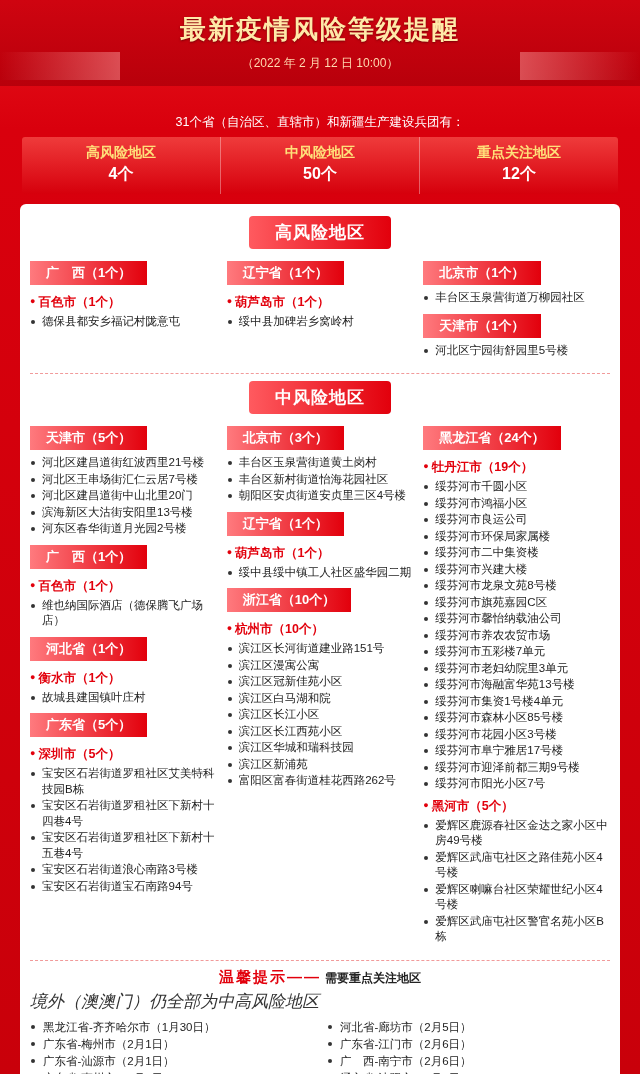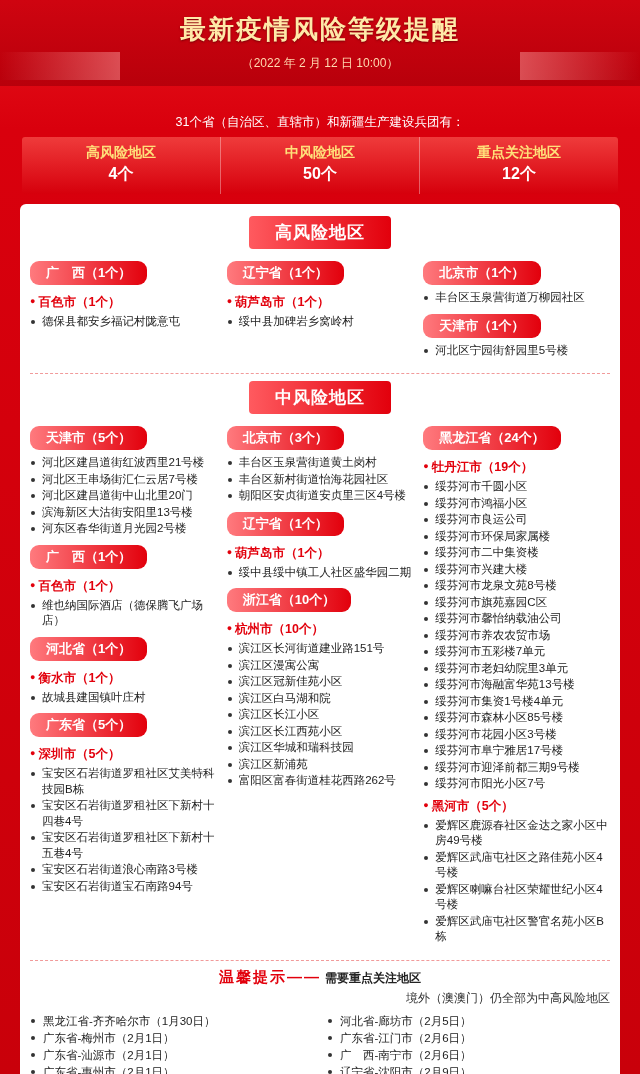--- a/index.html
+++ b/index.html
@@ -69,21 +69,21 @@
     color:#fff;font-size:17px;font-weight:bold;
     padding:5px 26px;border-radius:4px;
     letter-spacing:1px;
   }
   .cols{display:flex;gap:10px;}
   .col{flex:1;min-width:0;}
   .prov{
     display:inline-block;
     background:linear-gradient(90deg,#ff7a7e,#e2000c);
     color:#fff;font-size:13px;font-weight:bold;
-    padding:3px 16px;border-radius:9px;
+    padding:3px 16px;border-radius:0;
     margin:2px 0 5px;
   }
   .city{
     font-size:12.5px;font-weight:bold;color:#e2000c;
     margin:4px 0 3px;
   }
   .city .dot{color:#e2000c;margin-right:3px;font-size:9px;vertical-align:2px;}
   ul.items{list-style:none;margin:0 0 6px;padding:0;}
   ul.items li{
     font-size:11.5px;line-height:15.5px;color:#222;
@@ -97,21 +97,21 @@
   .hr-dash{
     border:0;border-top:1px dashed #f19a9a;margin:9px 0 7px;
   }
   
   .tips-title{
     text-align:center;margin:4px 0 2px;font-size:15px;font-weight:bold;
   }
   .tips-title .warm{color:#e2000c;letter-spacing:2px;}
   .tips-title .need{color:#222;font-size:12px;font-weight:bold;margin-left:4px;}
   .tips-sub{
-    text-align:right;font-size:12px;color:#333;margin:3px 0 6px;
+    text-align:left;font-size:17px;color:#333;margin:3px 0 6px;font-style:italic;
   }
   .tips-cols{display:flex;gap:14px;}
   .tips-cols ul{list-style:none;margin:0;padding:0;flex:1;}
   .tips-cols li{
     font-size:11.5px;line-height:17px;padding-left:13px;position:relative;color:#222;
   }
   .tips-cols li:before{
     content:"";position:absolute;left:1px;top:6px;width:4px;height:4px;
     border-radius:50%;background:#333;
   }

